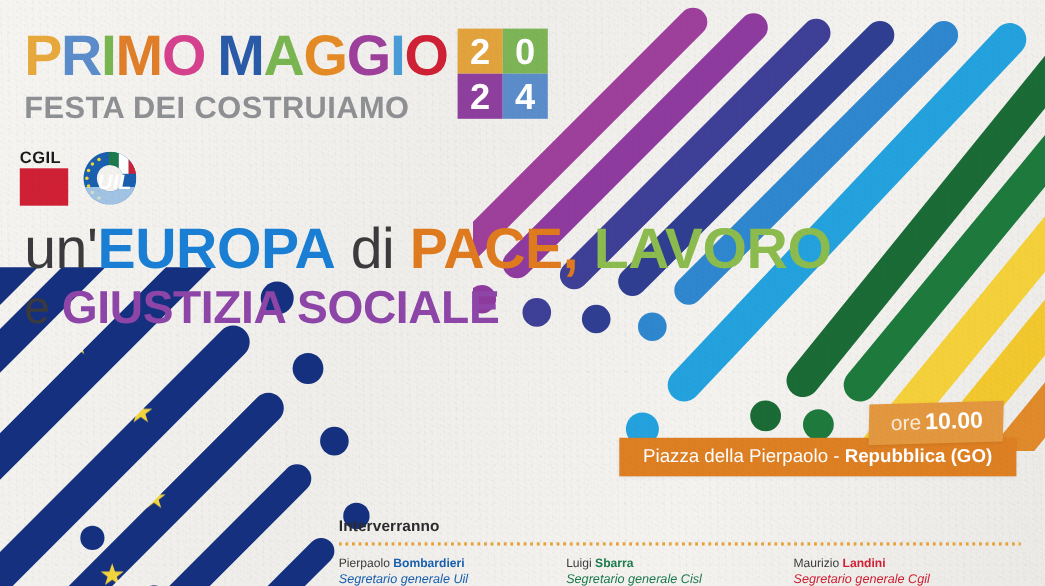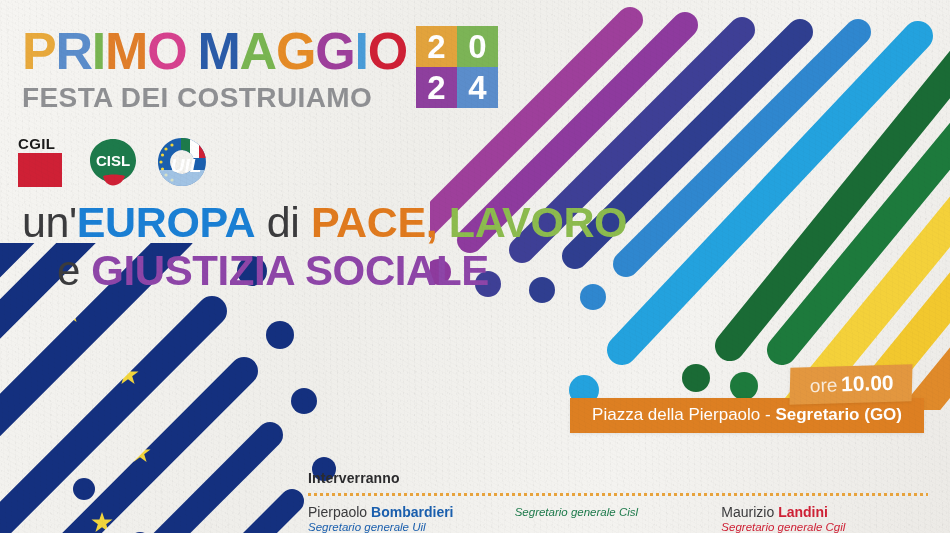--- a/index.html
+++ b/index.html
@@ -47,34 +47,34 @@
   #year-grid{
     display:grid;grid-template-columns:41px 41px;grid-template-rows:41px 41px;
     margin-left:9px;margin-top:4px;
   }
   #year-grid div{
     display:flex;align-items:center;justify-content:center;
     color:#ffffff;font-size:33px;font-weight:bold;line-height:1;
   }
 
   
-  #logos{position:absolute;left:18px;top:136px;z-index:10;display:flex;align-items:center;gap:16px;}
+  #logos{position:absolute;left:18px;top:136px;z-index:10;display:flex;align-items:center;gap:2px;}
   .logo{position:relative;}
   #logo-cgil{width:53px;height:52px;}
   #cgil-text{font-size:15px;font-weight:bold;color:#1a1a1a;letter-spacing:.4px;line-height:15px;}
   #cgil-square{width:44px;height:34px;background:#cf2035;margin-top:2px;}
   #logo-cisl{width:52px;height:52px;}
   #logo-uil{width:54px;height:52px;}
 
   
   #slogan{position:absolute;left:22px;top:200px;z-index:10;}
   .sl-line{white-space:nowrap;line-height:1.04;}
   #sl1{font-size:43px;font-weight:bold;letter-spacing:-0.4px;color:#b01f63;margin-bottom:5px;}
-  #sl2{font-size:43px;letter-spacing:-0.4px;margin-bottom:4px;}
-  #sl3{font-size:42px;letter-spacing:-0.4px;margin-left:35px;}
+  #sl2{font-size:52px;letter-spacing:-0.4px;margin-bottom:4px;}
+  #sl3{font-size:42px;letter-spacing:-0.4px;}
   .thin{color:#3b3b3d;font-weight:normal;}
   .b{font-weight:bold;}
 
   
   #box-ore{
     position:absolute;right:38px;top:366px;z-index:12;
     background:#e3973f;color:#ffffff;
     padding:6px 18px 7px 20px;font-size:19px;
     transform:skewX(-3deg) rotate(-1.6deg);
     box-shadow:0 1px 3px rgba(0,0,0,.08);
@@ -93,21 +93,21 @@
   
   #speakers{position:absolute;left:308px;right:22px;top:470px;z-index:10;}
   #speakers-title{font-size:14px;font-weight:bold;color:#2b2b2d;letter-spacing:.1px;}
   #speakers-rule{
     height:3px;margin:7px 0 9px 0;
     background-image:linear-gradient(to right,#e8a33c 0 3px, transparent 3px 6px);
     background-size:6px 3px;background-repeat:repeat-x;
   }
   #speaker-row{display:flex;}
   .speaker{flex:1;}
-  .sp-name{font-size:14px;color:#3b3b3d;line-height:15px;}
+  .sp-name{font-size:11px;color:#3b3b3d;line-height:15px;}
   .sp-sur{font-weight:bold;}
   .sp-role{font-size:11.5px;font-style:italic;line-height:15px;}
 </style>
 </head>
 <body>
 
 <div id="poster">
 
   <svg id="art-tr" class="corner" viewBox="0 0 660 560" preserveAspectRatio="none">
     <defs>
@@ -222,28 +222,20 @@
     </div>
   </div>
 
   <div id="logos">
 
     <div class="logo" id="logo-cgil">
       <div id="cgil-text">CGIL</div>
       <div id="cgil-square"></div>
     </div>
 
-    <div class="logo" id="logo-cisl">
-      <svg width="52" height="52" viewBox="0 0 52 52">
-        <path d="M26 3 C38.7 3 49 12.6 49 24.5 C49 33 44 40.3 36.5 43.8 L36.5 43.8 C33.4 45.3 29.8 46 26 46 C13.3 46 3 36.4 3 24.5 C3 12.6 13.3 3 26 3 Z" fill="#1d7a4b"></path>
-        <path d="M11 38 C13 36 17 34.6 21.5 34.6 L21.5 46.5 C16.5 44.6 13 41.6 11 38 Z" fill="#1d7a4b"></path>
-        <text x="26" y="29.5" text-anchor="middle" fill="#ffffff" font-family="Liberation Sans, sans-serif" font-size="15" font-weight="bold">CISL</text>
-        <path d="M16 40 C22 38 32 38 38 40 C36 46 31 49.5 26 49.5 C21 49.5 17.5 46 16 40 Z" fill="#cf2035"></path>
-      </svg>
-    </div>
 
     <div class="logo" id="logo-uil">
       <svg width="54" height="52" viewBox="0 0 54 52">
         <defs>
             <clipPath id="uilring">
               <path d="M27 2 A24 24 0 1 1 26.9 2 Z M27 14 A12 12 0 1 0 27.1 14 Z"></path>
             </clipPath>
           </defs>
         <g clip-path="url(#uilring)">
           <rect x="0" y="0" width="54" height="52" fill="#1a5fae"></rect>
@@ -270,32 +262,33 @@
   <div id="slogan">
     <div class="sl-line" id="sl2"><span class="thin" style="color: rgb(59, 59, 61);">un'</span><span class="b" style="color: rgb(26, 127, 212);">EUROPA</span><span class="thin" style="color: rgb(59, 59, 61);"> di </span><span class="b" style="color: rgb(224, 122, 30);">PACE,</span><span class="b" style="color: rgb(140, 187, 78);"> LAVORO</span></div>
     <div class="sl-line" id="sl3"><span class="thin" style="color: rgb(59, 59, 61);">e </span><span class="b" style="color: rgb(142, 69, 168);">GIUSTIZIA SOCIALE</span></div>
   </div>
 
   <div id="box-ore" style="background: rgb(227, 151, 63);">
     <span id="ore-label">ore</span><span id="ore-value">10.00</span>
   </div>
 
   <div id="box-luogo" style="background: rgb(221, 127, 34);">
-    <span id="luogo-prefix">Piazza della Pierpaolo - </span><span id="luogo-place">Segretario (GO)</span>
+    <span id="luogo-prefix">Piazza della Pierpaolo - </span><span id="luogo-place">Repubblica (GO)</span>
   </div>
 
   <div id="speakers">
     <div id="speakers-title">Interverranno</div>
     <div id="speakers-rule" style="background-image: linear-gradient(to right, rgb(232, 163, 60) 0px, rgb(232, 163, 60) 3px, transparent 3px, transparent 6px);"></div>
     <div id="speaker-row">
         <div class="speaker">
           <div class="sp-name"><span>Pierpaolo </span><span class="sp-sur" style="color: rgb(26, 95, 174);">Bombardieri</span></div>
           <div class="sp-role" style="color: rgb(26, 95, 174);">Segretario generale Uil</div>
         </div>
         <div class="speaker">
+          <div class="sp-name"><span>Luigi </span><span class="sp-sur" style="color: rgb(29, 122, 75);">Sbarra</span></div>
           <div class="sp-role" style="color: rgb(29, 122, 75);">Segretario generale Cisl</div>
         </div>
         <div class="speaker">
           <div class="sp-name"><span>Maurizio </span><span class="sp-sur" style="color: rgb(207, 32, 53); margin-top: 26px;">Landini</span></div>
           <div class="sp-role" style="color: rgb(207, 32, 53);">Segretario generale Cgil</div>
         </div>
       </div>
   </div>
 
   <div id="grain"></div>

